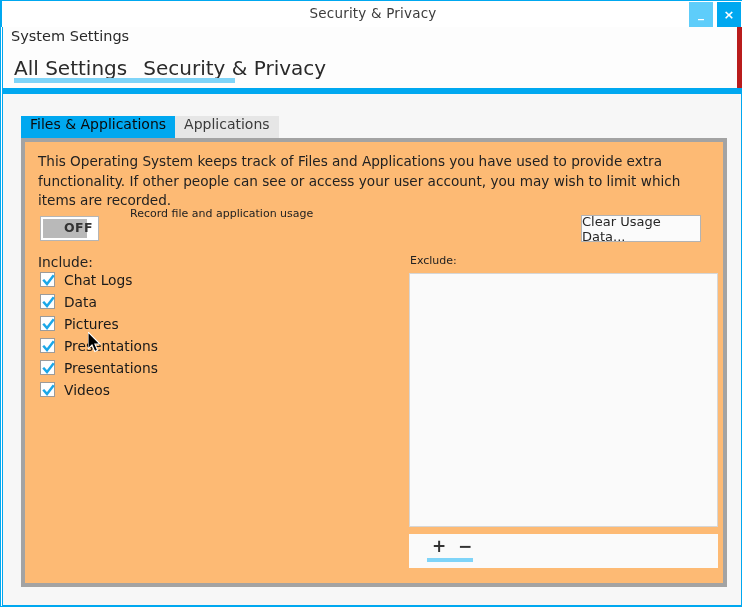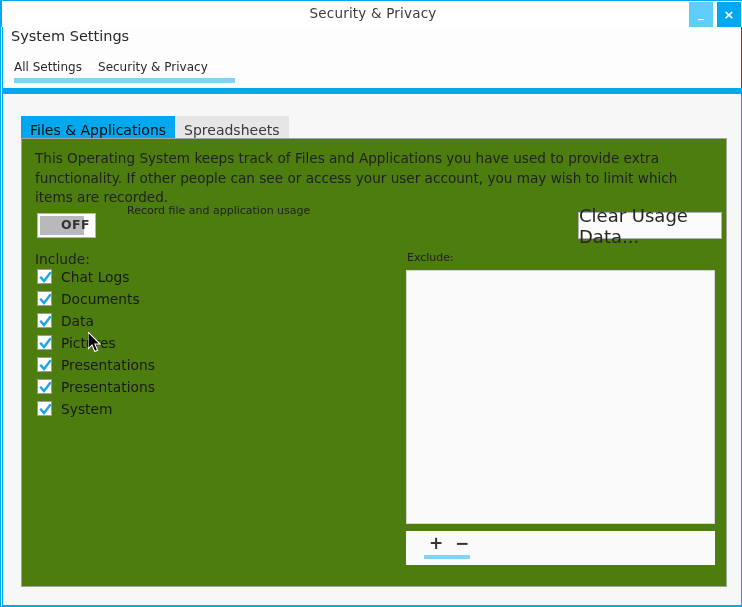--- a/index.html
+++ b/index.html
@@ -57,35 +57,35 @@
   #btn-min .glyph { font-size: 12px; font-weight: bold; position: relative; top: -2px; }
   #btn-close .glyph { font-size: 13px; font-weight: bold; }
 
   
   #header {
     position: absolute;
     left: 1px; top: 27px;
     width: 740px; height: 61px;
     background: #fdfdfd;
     border-left: 1px solid #00a8f0;
-    border-right: 1px solid #b91c1c;
+    border-right: 5px solid #b91c1c;
   }
   #app-name {
     position: absolute;
     left: 8px; top: 1px;
     font-size: 14.5px;
     color: #2a2a2a;
   }
   #toptabs {
     position: absolute;
     left: 11px; top: 29px;
   }
   .toptab {
     display: inline-block;
-    font-size: 12px;
+    font-size: 20px;
     color: #2a2a2a;
     margin-right: 11px;
     cursor: default;
   }
   #toptab-underline {
     position: absolute;
     left: 11px; top: 51px;
     width: 221px; height: 5px;
     background: #7fd4f8;
   }
@@ -111,35 +111,35 @@
   #inner-tabs {
     position: absolute;
     left: 18px; top: 22px;
     height: 22px;
     display: flex;
   }
   .inner-tab {
     height: 22px;
     padding: 0 9px;
     display: flex;
-    align-items: flex-end;
+    align-items: flex-start;
     font-size: 14px;
     color: #1c1c1c;
     cursor: default;
   }
   .inner-tab.active { background: #00a8f0; color: #0a0a0a; }
   .inner-tab.inactive { background: #e6e6e6; color: #3a3a3a; }
 
   
   #panel {
     position: absolute;
     left: 18px; top: 44px;
     width: 706px; height: 449px;
-    background: #4d7c0f;
-    border: 1px solid #a3a3a3;
+    background: #fdba74;
+    border: 4px solid #a3a3a3;
   }
 
   #description {
     position: absolute;
     left: 13px; top: 10px;
     width: 678px;
     font-size: 13.6px;
     line-height: 19.5px;
     color: #222222;
   }
@@ -170,27 +170,27 @@
   #toggle-caption {
     position: absolute;
     left: 105px; top: 65px;
     font-size: 11px;
     color: #222222;
   }
 
   #clear-btn {
     position: absolute;
     left: 556px; top: 73px;
-    width: 144px; height: 27px;
+    width: 120px; height: 27px;
     background: #fbfbfb;
     border: 1px solid #b3b3b3;
     display: flex;
     align-items: center;
     justify-content: center;
-    font-size: 18px;
+    font-size: 13px;
     color: #262626;
     cursor: default;
   }
 
   
   #include-label {
     position: absolute;
     left: 13px; top: 112px;
     font-size: 13.8px;
     color: #222222;
@@ -294,21 +294,21 @@
   </div>
   <div id="header-bottom-rule"></div>
 
   <div id="body">
 
     <div id="inner-tabs">
       <div class="inner-tab active">
         <span>Files &amp; Applications</span>
       </div>
       <div class="inner-tab inactive">
-        <span>Spreadsheets</span>
+        <span>Applications</span>
       </div>
     </div>
 
     <div id="panel">
 
       <div id="description">This Operating System keeps track of Files and Applications you have used to provide extra functionality. If other people can see or access your user account, you may wish to limit which items are recorded.</div>
 
       <div id="toggle">
         <div id="toggle-knob"></div>
         <div id="toggle-label">OFF</div>
@@ -328,28 +328,20 @@
               </svg>
             </div>
             <span class="chk-label">Chat Logs</span>
           </div>
           <div class="chk-row">
             <div class="chk-box">
               <svg width="13" height="13" viewBox="0 0 13 13">
                 <polyline points="2,6.6 5,10 11,2.2" fill="none" stroke="#1aa7e8" stroke-width="2.4" stroke-linecap="square" stroke-linejoin="miter"></polyline>
               </svg>
             </div>
-            <span class="chk-label">Documents</span>
-          </div>
-          <div class="chk-row">
-            <div class="chk-box">
-              <svg width="13" height="13" viewBox="0 0 13 13">
-                <polyline points="2,6.6 5,10 11,2.2" fill="none" stroke="#1aa7e8" stroke-width="2.4" stroke-linecap="square" stroke-linejoin="miter"></polyline>
-              </svg>
-            </div>
             <span class="chk-label">Data</span>
           </div>
           <div class="chk-row">
             <div class="chk-box">
               <svg width="13" height="13" viewBox="0 0 13 13">
                 <polyline points="2,6.6 5,10 11,2.2" fill="none" stroke="#1aa7e8" stroke-width="2.4" stroke-linecap="square" stroke-linejoin="miter"></polyline>
               </svg>
             </div>
             <span class="chk-label">Pictures</span>
           </div>
@@ -368,21 +360,21 @@
               </svg>
             </div>
             <span class="chk-label">Presentations</span>
           </div>
           <div class="chk-row">
             <div class="chk-box">
               <svg width="13" height="13" viewBox="0 0 13 13">
                 <polyline points="2,6.6 5,10 11,2.2" fill="none" stroke="#1aa7e8" stroke-width="2.4" stroke-linecap="square" stroke-linejoin="miter"></polyline>
               </svg>
             </div>
-            <span class="chk-label">System</span>
+            <span class="chk-label">Videos</span>
           </div>
         </div>
 
       <div id="exclude-label">Exclude:</div>
       <div id="exclude-box"></div>
       <div id="exclude-tools">
         <div class="tool-btn" id="tool-add">
           <span>+</span>
         </div>
         <div class="tool-btn" id="tool-remove">

